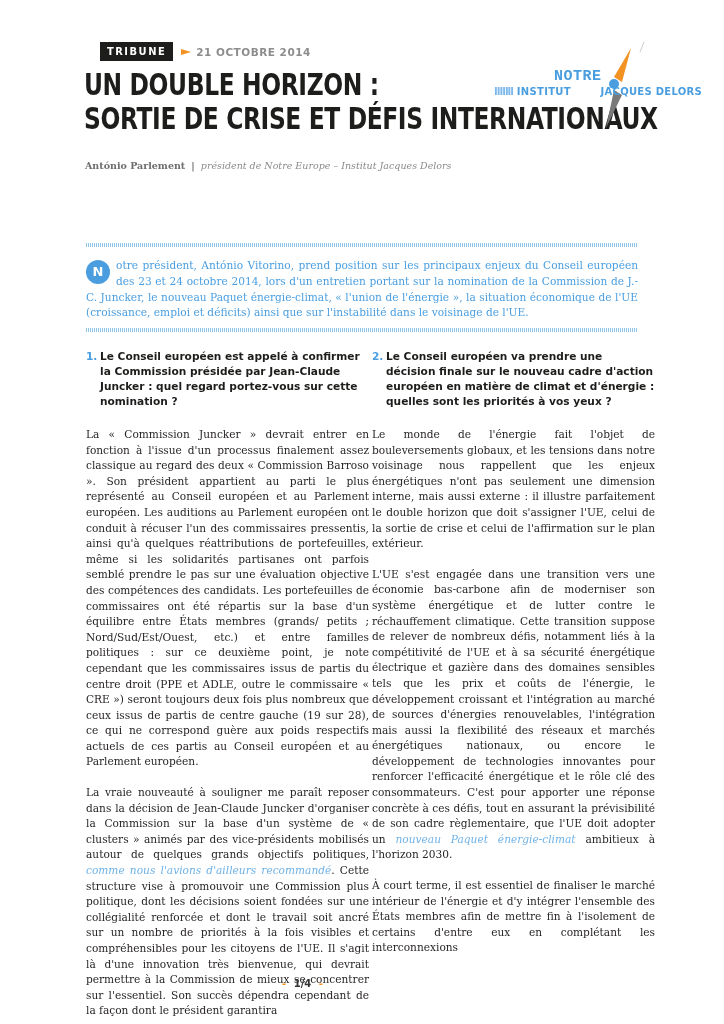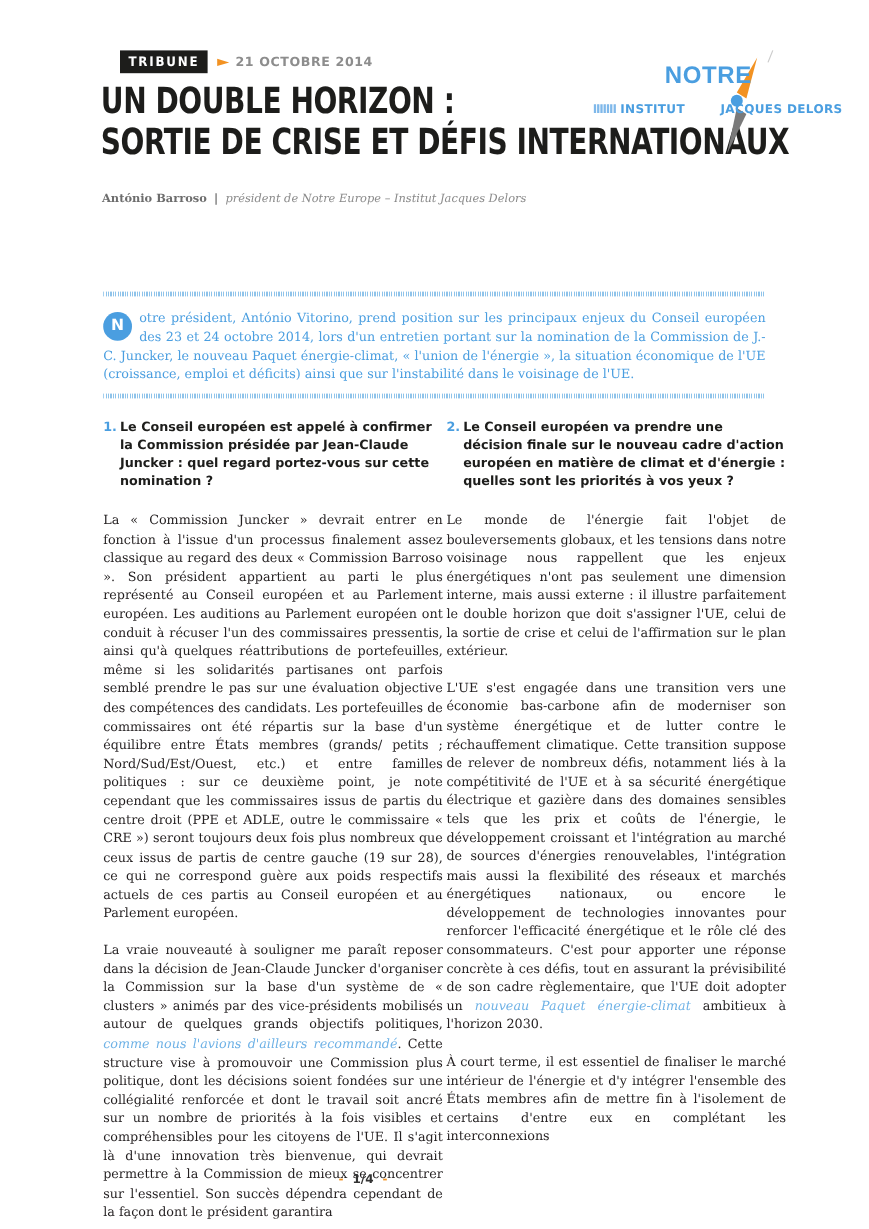--- a/index.html
+++ b/index.html
@@ -8,21 +8,21 @@
   .tag { background: #1d1d1b; color: #fff; font-family: "DejaVu Sans Condensed", "DejaVu Sans", sans-serif; font-weight: bold; font-size: 11px; letter-spacing: 1.5px; padding: 3px 7px 3px 7px; }
   .date { display: flex; align-items: center; margin-left: 8px; font-family: "DejaVu Sans", sans-serif; font-weight: bold; font-size: 10.5px; color: #8d8d8d; letter-spacing: 0.5px; }
   .date-arrow { width: 0; height: 0; border-top: 3px solid transparent; border-bottom: 3px solid transparent; border-left: 10px solid #f29222; margin-right: 5px; }
   .title { position: absolute; left: 84px; top: 68px; width: 560px; font-family: "DejaVu Sans", sans-serif; font-weight: bold; font-size: 30px; line-height: 34px; color: #1d1d1b; transform: scaleX(0.78); transform-origin: left top; white-space: nowrap; letter-spacing: -0.5px; }
   .title div { white-space: nowrap; }
   .byline { position: absolute; left: 85px; top: 160px; font-size: 9.5px; color: #777; }
   .byline .author { font-weight: bold; color: #6d6d6d; }
   .byline .sep { color: #6d6d6d; margin: 0 3px; font-weight: bold; }
   .byline .role { font-style: italic; color: #8a8a8a; }
   .logo { position: absolute; left: 494px; top: 40px; width: 200px; height: 90px; }
-  .logo .notre { position: absolute; left: 60px; top: 12px; font-family: Liberation Sans, sans-serif; font-weight: bold; font-size: 20px; color: #4a9ee0; letter-spacing: 0.5px; }
+  .logo .notre { position: absolute; left: 60px; top: 28px; font-family: Liberation Mono, monospace; font-weight: bold; font-size: 15px; color: #4a9ee0; letter-spacing: 0.5px; }
   .logo .europe { position: absolute; left: 44px; top: 23px; font-family: "DejaVu Sans", sans-serif; font-weight: bold; font-size: 24px; color: #4a9ee0; letter-spacing: 1px; }
   .logo .inst { position: absolute; left: 0; top: 46px; font-family: "DejaVu Sans", sans-serif; font-weight: bold; font-size: 10px; color: #4a9ee0; white-space: nowrap; letter-spacing: 0.3px; }
   .logo .inst .bars { color: #7fb8ea; letter-spacing: -1px; }
   .logo svg { position: absolute; left: 0; top: 0; }
   .dotted { position: absolute; left: 86px; width: 552px; height: 4px; background-image: repeating-linear-gradient(90deg, #8ec3ea 0 1px, transparent 1px 2px); }
   .intro { position: absolute; left: 86px; top: 258px; width: 552px; font-size: 10.6px; line-height: 15.8px; color: #4a9ee0; text-align: justify; }
   .dropcap { float: left; width: 24px; height: 24px; border-radius: 50%; background: #4a9ee0; color: #fff; font-family: "DejaVu Sans", sans-serif; font-weight: bold; font-size: 13px; text-align: center; line-height: 24px; margin: 2px 6px 0 0; }
   .col { position: absolute; width: 283px; font-size: 10.6px; line-height: 15.6px; text-align: justify; color: #231f20; hyphens: manual; }
   .col p { margin: 0 0 15px 0; }
   .q { font-family: "DejaVu Sans", sans-serif; font-weight: bold; font-size: 10.6px; line-height: 15px; color: #1d1d1b; display: flex; margin: 0 0 18px 0; text-align: left; }
@@ -41,21 +41,21 @@
     <span>21 OCTOBRE 2014</span>
   </span>
 </div>
 
 <div class="title">
   <div>UN DOUBLE HORIZON :</div>
   <div>SORTIE DE CRISE ET DÉFIS INTERNATIONAUX</div>
 </div>
 
 <div class="byline">
-  <span class="author">António Barroso</span>
+  <span class="author">António Parlement</span>
   <span class="sep">|</span>
   <span class="role">président de Notre Europe – Institut Jacques Delors</span>
 </div>
 
 <div class="logo">
   <svg width="200" height="90">
     <polygon points="137,8 128,42 120,37" fill="#f29222"></polygon>
     <polygon points="120,50 128,55 112,88" fill="#7a7a7a"></polygon>
     <circle cx="120" cy="44" r="5" fill="#4a9ee0"></circle>
     <line x1="150" y1="2" x2="146" y2="12" stroke="#ccc" stroke-width="1"></line>

